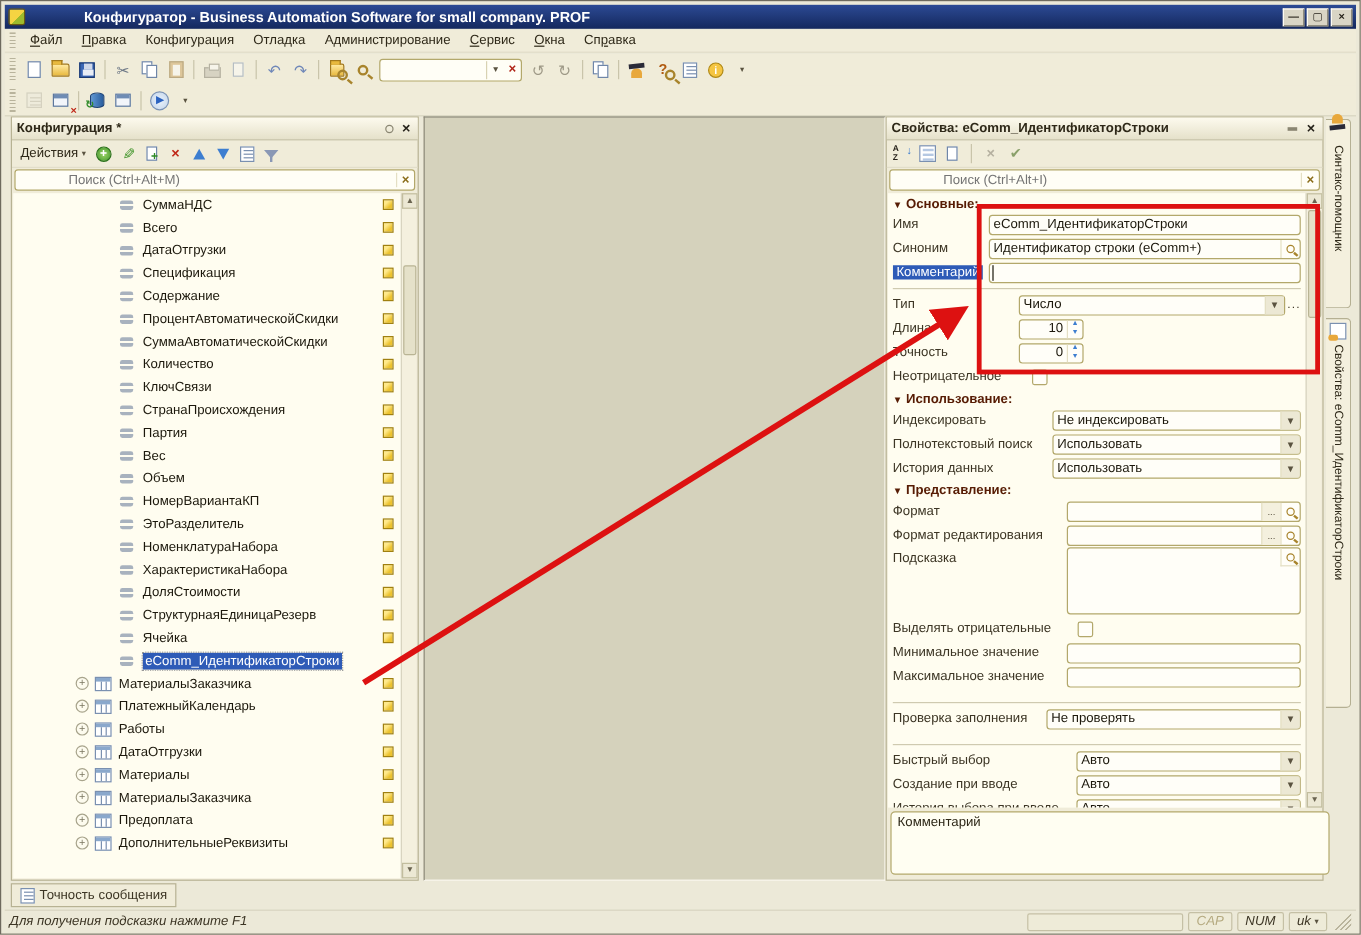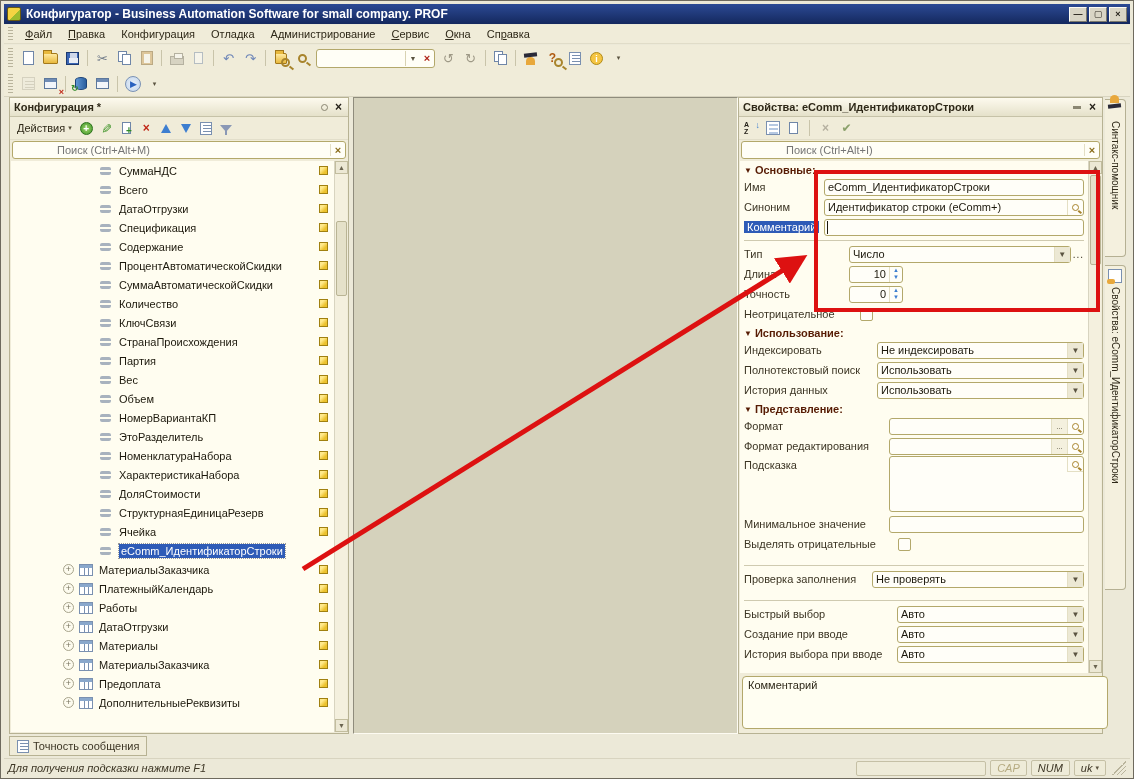--- a/index.html
+++ b/index.html
@@ -1,20 +1,20 @@
 <!DOCTYPE html>
 <html><head>
 <meta charset="utf-8">
 <style>
   html,body{margin:0;padding:0;background:#c7c3b2;font-family:"Liberation Sans","DejaVu Sans",sans-serif;}
   *{box-sizing:border-box;}
   .window{position:relative;width:1134px;height:779px;background:#ece9d8;border:1px solid #6e6a5e;overflow:hidden;font-size:11px;color:#3c3524;}
 
   
-  .titlebar{position:absolute;left:3px;top:3px;right:3px;height:20px;background:linear-gradient(#2c4a94,#14285e);display:flex;align-items:center;padding:0 3px;color:#fff;}
+  .titlebar{position:absolute;left:3px;top:3px;right:3px;height:20px;background:linear-gradient(#2c4a94,#14285e);display:flex;align-items:center;padding:0 3px;color:#fff;gap:44px;}
   .appicon{width:14px;height:14px;background:linear-gradient(135deg,#f5d442 55%,#9dbb2d 55%);border:1px solid #6a5a10;border-radius:2px;margin-right:5px;flex:none;}
   .wtitle{font-weight:bold;font-size:12px;flex:1;white-space:nowrap;overflow:hidden;}
   .wbtns{display:flex;gap:2px;}
   .wbtn{width:18px;height:15px;background:#d9d5c5;border:1px solid;border-color:#fdfbf2 #7d7a6c #7d7a6c #fdfbf2;color:#26221a;font-size:9px;line-height:13px;text-align:center;font-weight:bold;}
 
   
   .menubar{position:absolute;left:3px;top:24px;right:3px;height:19px;display:flex;align-items:center;background:#f0ecd9;border-bottom:1px solid #e0dcc8;padding-left:4px;}
   .grip{width:5px;height:80%;margin-right:4px;background:repeating-linear-gradient(#b9b49c 0 1px,transparent 1px 3px);flex:none;}
   .mitem{padding:2px 8px;white-space:nowrap;color:#2e2818;}
   .mu{text-decoration:underline;}
@@ -660,26 +660,30 @@
       </div>
       <div class="pmulti">
         <span class="plabel lw143" style="align-self:flex-start;padding-top:3px">Подсказка</span>
         <span class="box">
             <span class="lensbtn">
               <span class="lens2"></span>
             </span>
           </span>
       </div>
       <div class="prow">
+        <span class="plabel" style="width:152px">Выделять отрицательные</span>
+        <span class="pcheck"></span>
+      </div>
+      <div class="prow">
         <span class="plabel lw143">Минимальное значение</span>
         <input class="pinput" style="">
       </div>
       <div class="prow">
-        <span class="plabel" style="width:152px">Выделять отрицательные</span>
-        <span class="pcheck"></span>
+        <span class="plabel lw143">Максимальное значение</span>
+        <input class="pinput" style="">
       </div>
       <div class="gap8"></div>
         <div class="psep"></div>
       <div class="prow">
         <span class="plabel lw126">Проверка заполнения</span>
         <span class="pfield combo">
             <span class="val">Не проверять</span>
             <span class="inbtn dd">▼</span>
           </span>
       </div>

